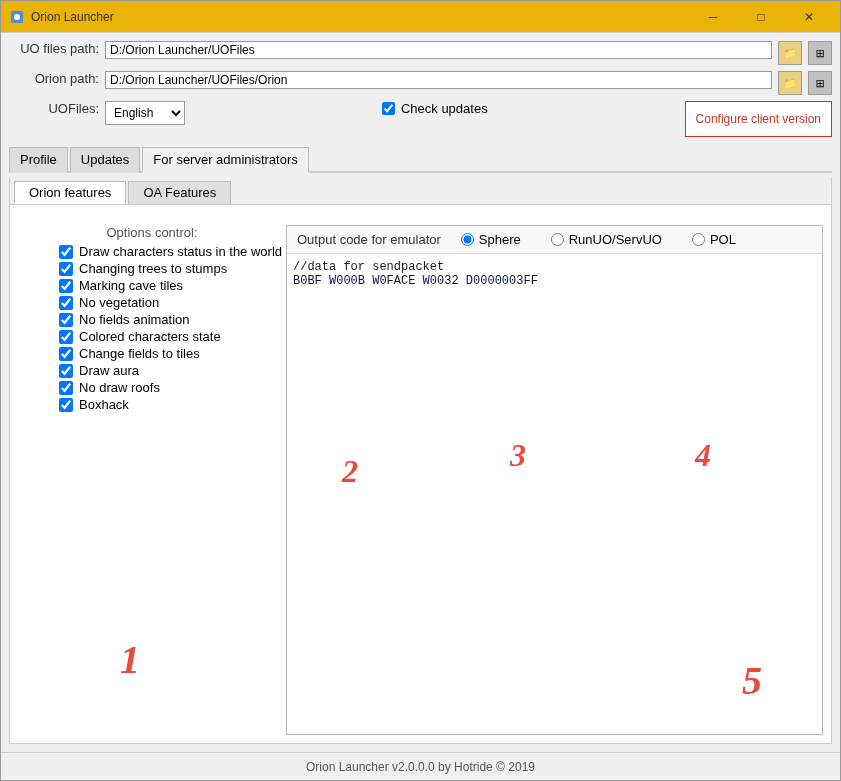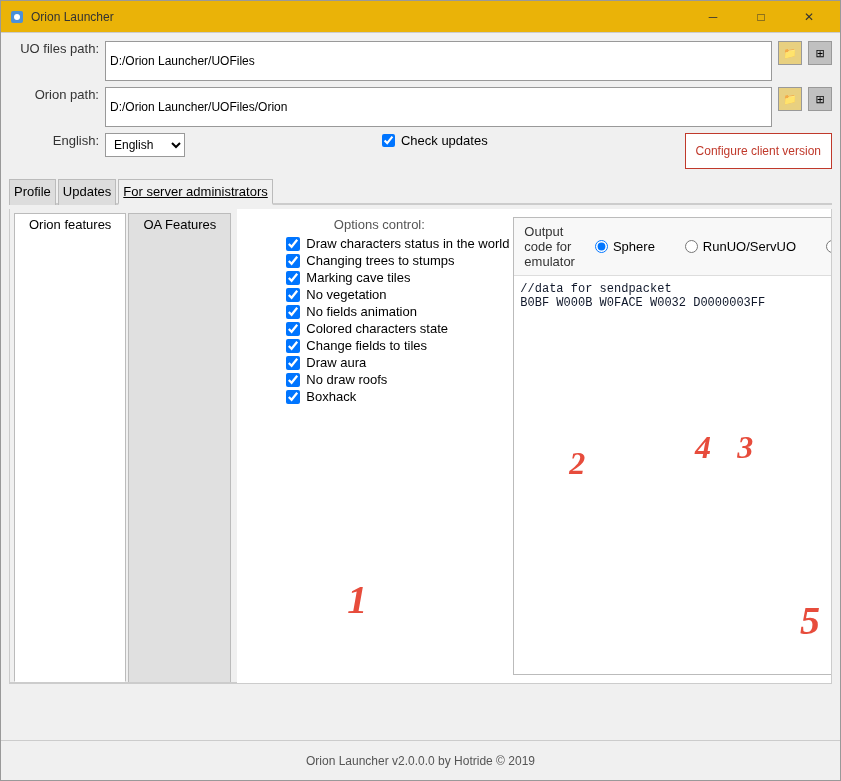--- a/index.html
+++ b/index.html
@@ -81,21 +81,21 @@
 
     .form-label {
       width: 90px;
       text-align: right;
       color: #333;
       font-size: 13px;
     }
 
     .path-input {
       flex: 1;
-      height: 40px;
+      height: 18px;
       border: 1px solid #999;
       background: white;
       padding: 8px 4px;
       font-size: 12px;
       font-family: inherit;
     }
 
     .browse-btn {
       width: 24px;
       height: 24px;
@@ -150,49 +150,49 @@
     }
 
     
     .main-tabs {
       display: flex;
       border-bottom: 2px solid #ccc;
       margin-top: 4px;
     }
 
     .main-tab {
-      padding: 4px 4px;
+      padding: 4px 10px;
       border: 1px solid #bbb;
       border-bottom: none;
       background: #e8e8e8;
       cursor: pointer;
       font-size: 13px;
       margin-right: 2px;
       margin-bottom: -2px;
     }
 
     .main-tab.active {
       background: #f0f0f0;
       border-bottom: 2px solid #f0f0f0;
       font-weight: normal;
-      text-decoration: underline;
     }
 
     .main-tab:not(.active) {
       background: #ddd;
     }
 
     .tab-content {
       flex: 1;
       border: 1px solid #ccc;
       border-top: none;
       background: white;
       display: flex;
-      flex-direction: row;
+      flex-direction: column;
       overflow: hidden;
+      gap: 12px;
     }
 
     
     .inner-tabs {
       display: flex;
       background: #f0f0f0;
       padding: 4px 4px 0 4px;
       border-bottom: 1px solid #ccc;
     }
 
@@ -308,29 +308,28 @@
     .annotation {
       color: #e74c3c;
       font-size: 32px;
       font-weight: bold;
       font-style: italic;
       position: absolute;
       pointer-events: none;
     }
 
     .status-bar {
-      height: 40px;
+      height: 28px;
       background: #f0f0f0;
       border-top: 1px solid #ccc;
       display: flex;
       align-items: center;
       justify-content: center;
       font-size: 12px;
       color: #555;
-      margin-top: 48px;
     }
 
     .relative-container {
       position: relative;
       flex: 1;
       display: flex;
       overflow: hidden;
     }
   </style>
 </head>
@@ -363,21 +362,21 @@
     </div>
 
     <div class="form-row">
       <span class="form-label">Orion path:</span>
       <input class="path-input" type="text" value="D:/Orion Launcher/UOFiles/Orion" style="">
       <button class="browse-btn">📁</button>
       <button class="browse-btn2">⊞</button>
     </div>
 
     <div class="form-row">
-      <span class="form-label">English:</span>
+      <span class="form-label">UOFiles:</span>
       <select class="lang-select">
         <option>English</option>
       </select>
       <div class="check-updates-area">
         <input type="checkbox" id="chk-updates" checked="" style="">
         <label for="chk-updates">Check updates</label>
       </div>
       <button class="configure-btn">Configure client version</button>
     </div>
 

